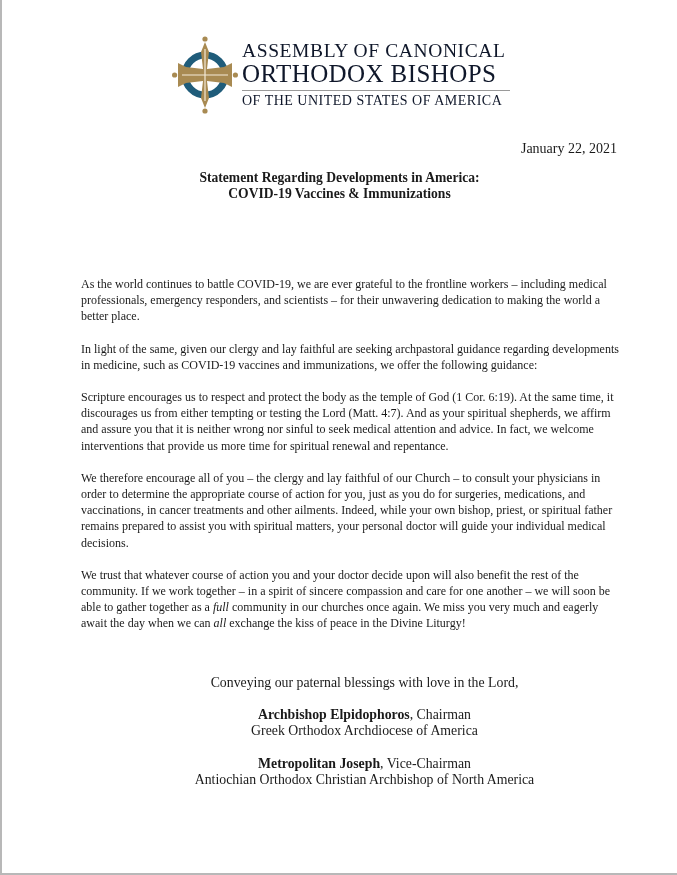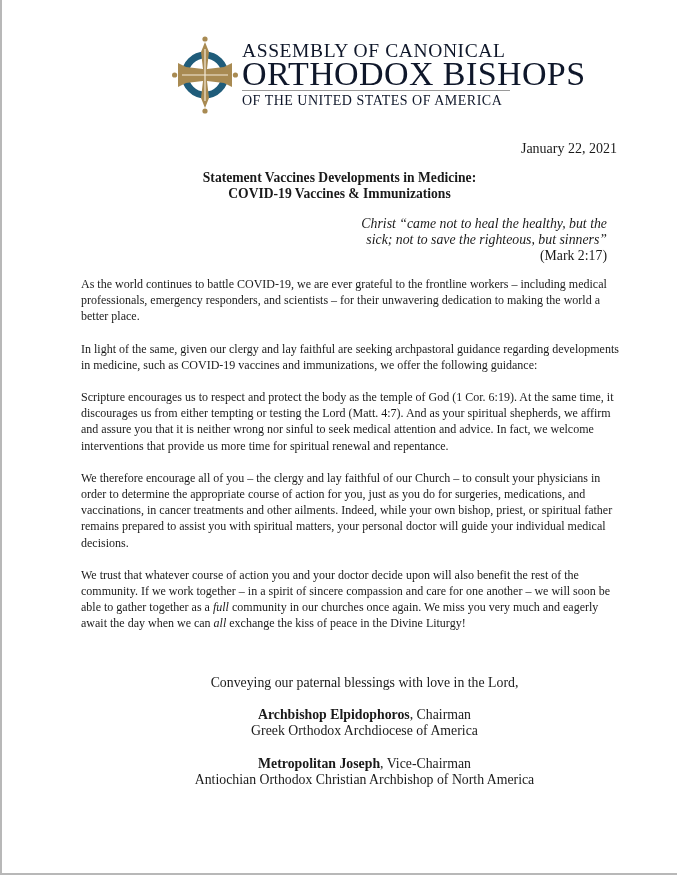--- a/index.html
+++ b/index.html
@@ -8,21 +8,21 @@
     position:absolute; left:0; top:0; width:675px; height:873px;
     border-left:2px solid #b8b8b8; border-bottom:2px solid #b8b8b8;
     border-right:1px solid #e6e6e6;
     background:#ffffff;
     font-family:"Liberation Serif", serif; color:#1a1a1a;
   }
   .letterhead { position:absolute; left:170px; top:36px; width:340px; height:78px; }
   .logo { position:absolute; left:0; top:0; width:66px; height:78px; }
   .org { position:absolute; left:70px; top:4px; color:#0f172a; font-family:"Liberation Serif", serif; }
   .org .l1 { font-size:19.5px; letter-spacing:0.6px; line-height:22px; white-space:nowrap; }
-  .org .l2 { font-size:34px; letter-spacing:0.4px; line-height:24px; white-space:nowrap; }
+  .org .l2 { font-size:25px; letter-spacing:0.4px; line-height:24px; white-space:nowrap; }
   .org .rule { width:268px; height:1px; background:#9a9a9a; margin:4px 0 3px 0; }
   .org .l3 { font-size:14px; letter-spacing:0.5px; line-height:14px; white-space:nowrap; }
 
   .date { position:absolute; right:60px; top:141px; font-size:14px; }
   .title { position:absolute; left:0; width:100%; top:170px; text-align:center; font-weight:bold; font-size:13.6px; line-height:16px; }
   .epigraph { position:absolute; right:70px; top:216px; text-align:right; font-size:13.8px; line-height:16px; }
   .epigraph .quote { font-style:italic; }
   .body { position:absolute; left:79px; width:540px; top:276px; font-size:12px; line-height:16.2px; }
   .body p { margin:0 0 16px 0; }
   .closing { position:absolute; left:0; width:100%; top:675px; text-align:center; font-size:13.8px; line-height:16.2px;padding-left:25px; }
@@ -48,29 +48,24 @@
       <div class="l1">ASSEMBLY OF CANONICAL</div>
       <div class="l2">ORTHODOX BISHOPS</div>
       <div class="rule"></div>
       <div class="l3">OF THE UNITED STATES OF AMERICA</div>
     </div>
   </div>
 
   <div class="date">January 22, 2021</div>
 
   <div class="title">
-    <div>Statement Vaccines Developments in Medicine:</div>
+    <div>Statement Regarding Developments in America:</div>
     <div>COVID-19 Vaccines &amp; Immunizations</div>
   </div>
 
-  <div class="epigraph">
-    <div class="quote">Christ “came not to heal the healthy, but the</div>
-    <div class="quote">sick; not to save the righteous, but sinners”</div>
-    <div>(Mark 2:17)</div>
-  </div>
 
   <div class="body">
     <p>As the world continues to battle COVID-19, we are ever grateful to the frontline workers – including medical professionals, emergency responders, and scientists – for their unwavering dedication to making the world a better place.</p>
     <p>In light of the same, given our clergy and lay faithful are seeking archpastoral guidance regarding developments in medicine, such as COVID-19 vaccines and immunizations, we offer the following guidance:</p>
     <p>Scripture encourages us to respect and protect the body as the temple of God (1 Cor. 6:19). At the same time, it discourages us from either tempting or testing the Lord (Matt. 4:7). And as your spiritual shepherds, we affirm and assure you that it is neither wrong nor sinful to seek medical attention and advice. In fact, we welcome interventions that provide us more time for spiritual renewal and repentance.</p>
     <p>We therefore encourage all of you – the clergy and lay faithful of our Church – to consult your physicians in order to determine the appropriate course of action for you, just as you do for surgeries, medications, and vaccinations, in cancer treatments and other ailments. Indeed, while your own bishop, priest, or spiritual father remains prepared to assist you with spiritual matters, your personal doctor will guide your individual medical decisions.</p>
     <p><span>We trust that whatever course of action you and your doctor decide upon will also benefit the rest of the community. If we work together – in a spirit of sincere compassion and care for one another – we will soon be able to gather together as a </span><i>full</i><span> community in our churches once again. We miss you very much and eagerly await the day when we can </span><i>all</i><span> exchange the kiss of peace in the Divine Liturgy!</span></p>
   </div>
 
   <div class="closing">

